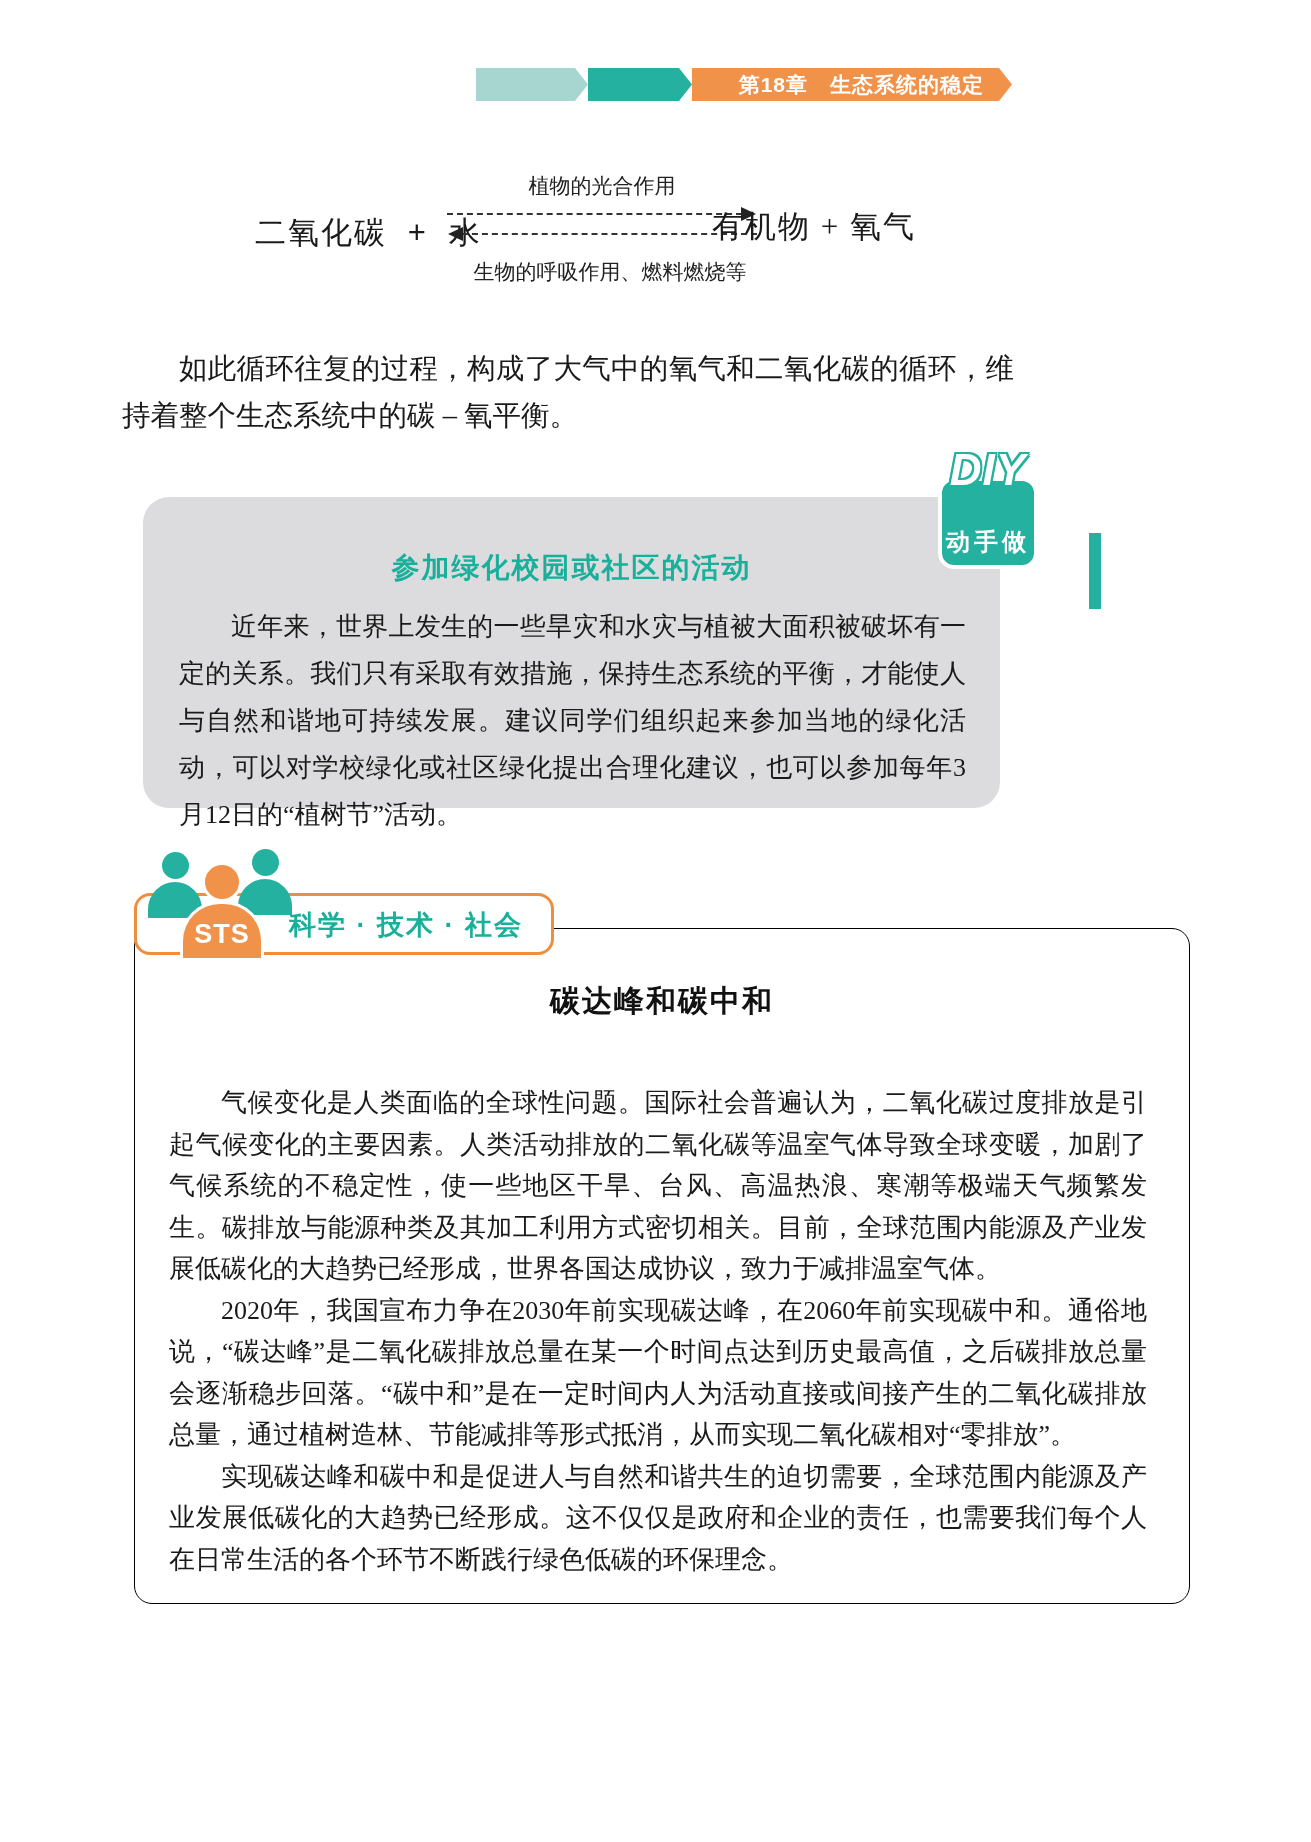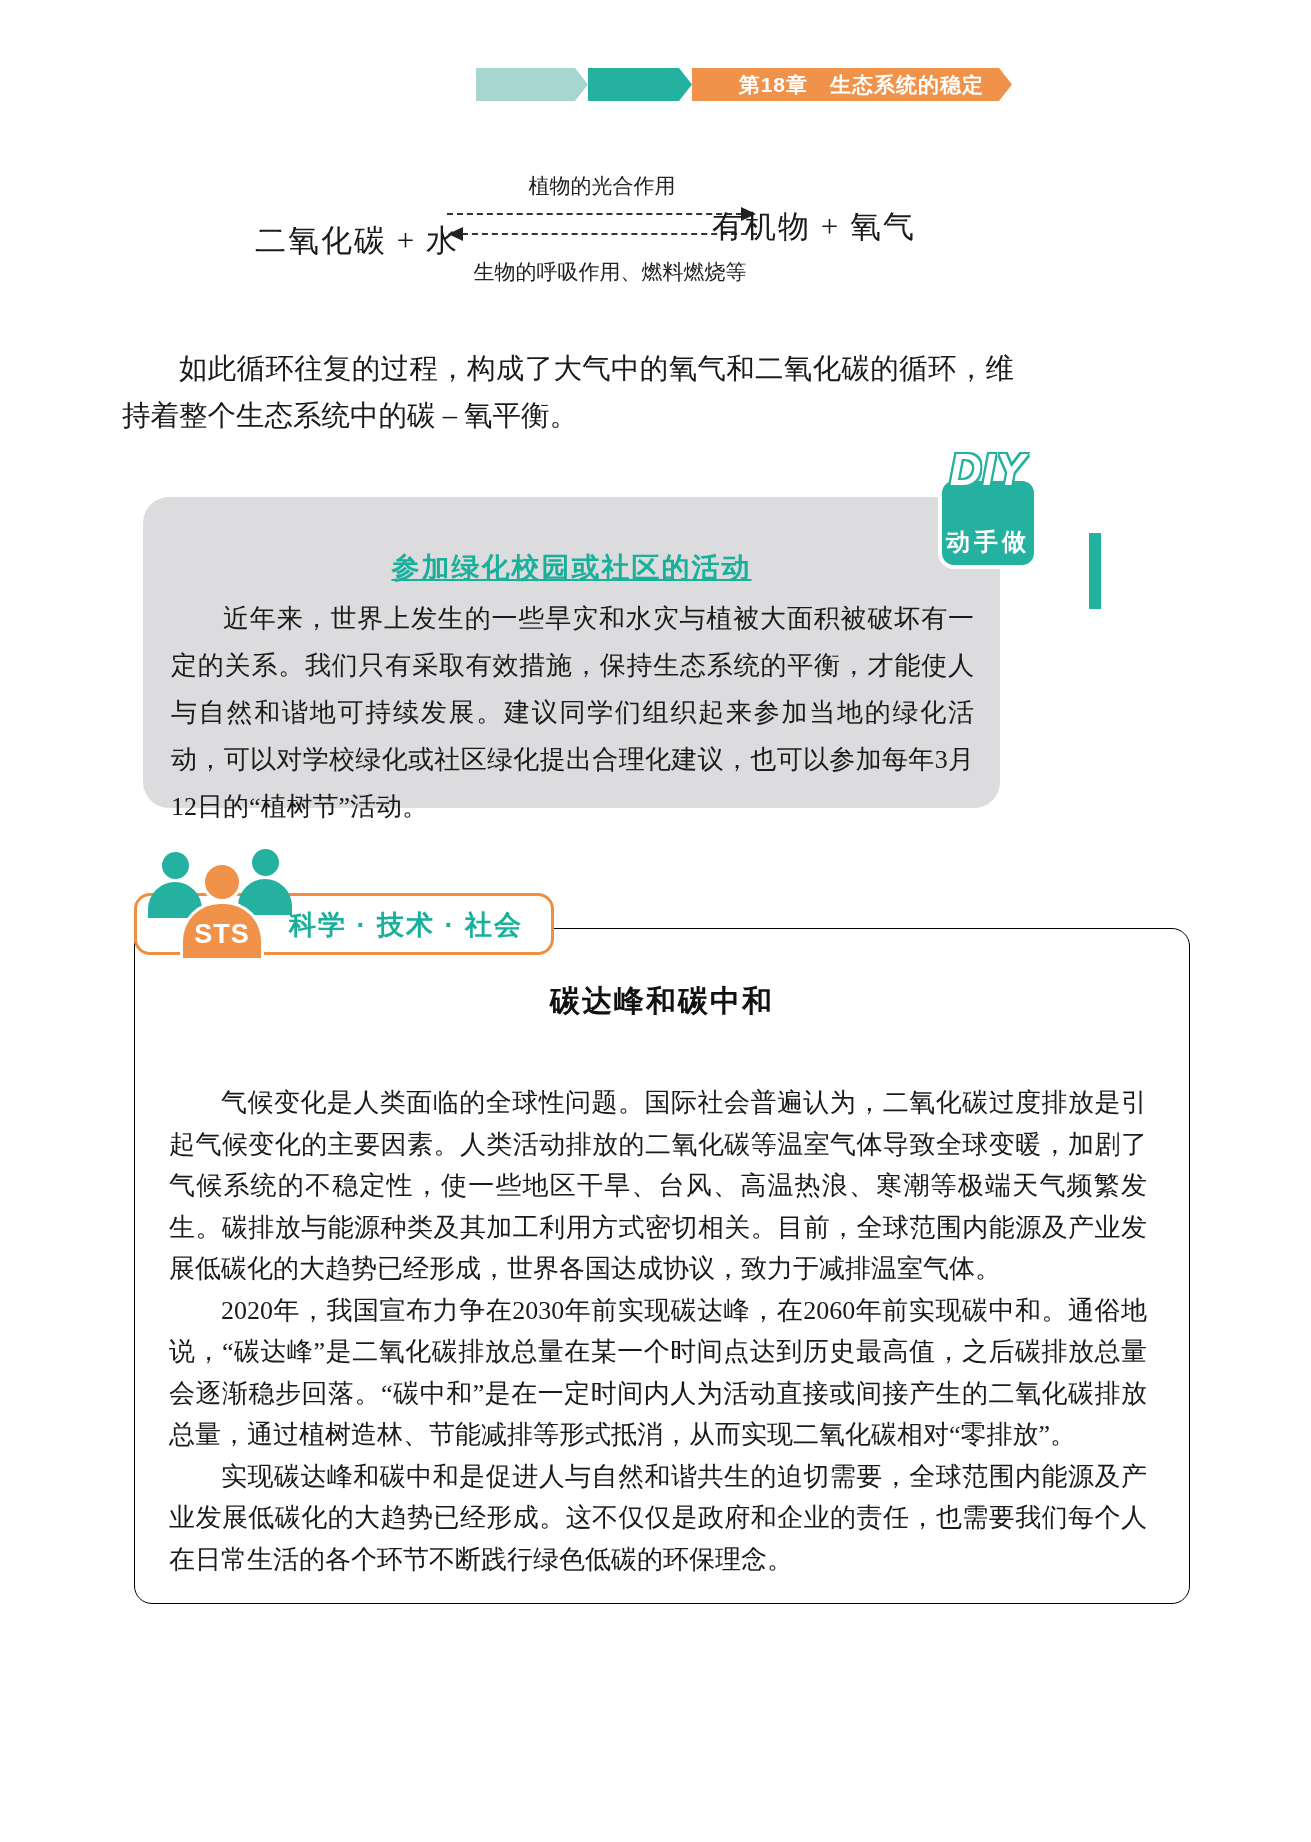--- a/index.html
+++ b/index.html
@@ -13,21 +13,21 @@
          clip-path:polygon(0 0, calc(100% - 13px) 0, 100% 50%, calc(100% - 13px) 100%, 0 100%); }
   .seg1 { left:476px; width:112px; background:#a7d6d0; }
   .seg2 { left:588px; width:104px; background:#25b1a0; }
   .seg3 { left:692px; width:320px; background:#f0924a;
           font-family:"Liberation Sans", sans-serif; font-weight:bold; color:#fff;
           font-size:21px; line-height:33px; text-align:right; padding-right:0;
           box-sizing:border-box; }
   .seg3 span { display:inline-block; padding-right:28px; letter-spacing:1px; }
   
   .eq-term { position:absolute; font-size:31px; letter-spacing:2px; }
-  .eq-left  { left:255px; top:220px; }
+  .eq-left  { left:255px; top:212px;font-family:Liberation Mono, monospace; }
   .eq-right { left:712px; top:206px; }
   .eq-label { position:absolute; font-size:21px; text-align:center; color:#222; }
   .eq-top-label    { left:447px; width:310px; top:172px; }
   .eq-bottom-label { left:410px; width:400px; top:258px; }
   .arrow { position:absolute; width:305px; border-top:2px dashed #333; }
   .arrow-fwd { left:447px; top:213px; }
   .arrow-rev { left:452px; top:233px; }
   .head { position:absolute; width:0; height:0; border-top:7px solid transparent; border-bottom:7px solid transparent; }
   .head-r { right:-4px; top:-8px; border-left:15px solid #222; }
   .head-l { left:-4px;  top:-8px; border-right:15px solid #222; }
@@ -43,22 +43,22 @@
               font-family:"Liberation Sans", sans-serif; font-style:italic; font-weight:900;
               font-size:44px; color:#ffffff; letter-spacing:1px;
               text-shadow:-2px -2px 0 #25b1a0, 2px -2px 0 #25b1a0, -2px 2px 0 #25b1a0,
                            2px 2px 0 #25b1a0, -2px 0 0 #25b1a0, 2px 0 0 #25b1a0,
                            0 -2px 0 #25b1a0, 0 2px 0 #25b1a0; }
   .diy-sub { position:absolute; bottom:7px; width:100%; text-align:center; color:#fff;
              font-family:"Liberation Sans", sans-serif; font-weight:bold; font-size:24px;
              letter-spacing:4px; }
   .diy-title { position:absolute; top:52px; width:100%; text-align:center;
                font-family:"Liberation Sans", sans-serif; font-weight:bold; font-size:28px;
-               color:#19b09b; letter-spacing:2px;text-decoration:underline; }
-  .diy-body { position:absolute; top:98px; left:28px; right:26px; margin:0;
+               color:#19b09b; letter-spacing:2px; }
+  .diy-body { position:absolute; top:98px; left:28px; right:26px; margin:8px;
               font-size:26px; line-height:47px; text-indent:2em; text-align:justify; }
   
   .sts-box { position:absolute; left:134px; top:928px; width:1056px; height:676px;
              border:1px solid #000000; border-radius:18px; box-sizing:border-box;
              background:#fff; z-index:1; }
   .sts-article-title { position:absolute; top:52px; left:0; right:0; margin:0; text-align:center;
                        font-family:"Liberation Sans", sans-serif; font-weight:bold;
                        font-size:30px; color:#111; letter-spacing:2px; }
   .sts-body { position:absolute; top:112px; left:34px; right:42px;margin-top:41px; }
   .sts-body p { margin:0; font-size:26px; line-height:41.5px; text-indent:2em;

